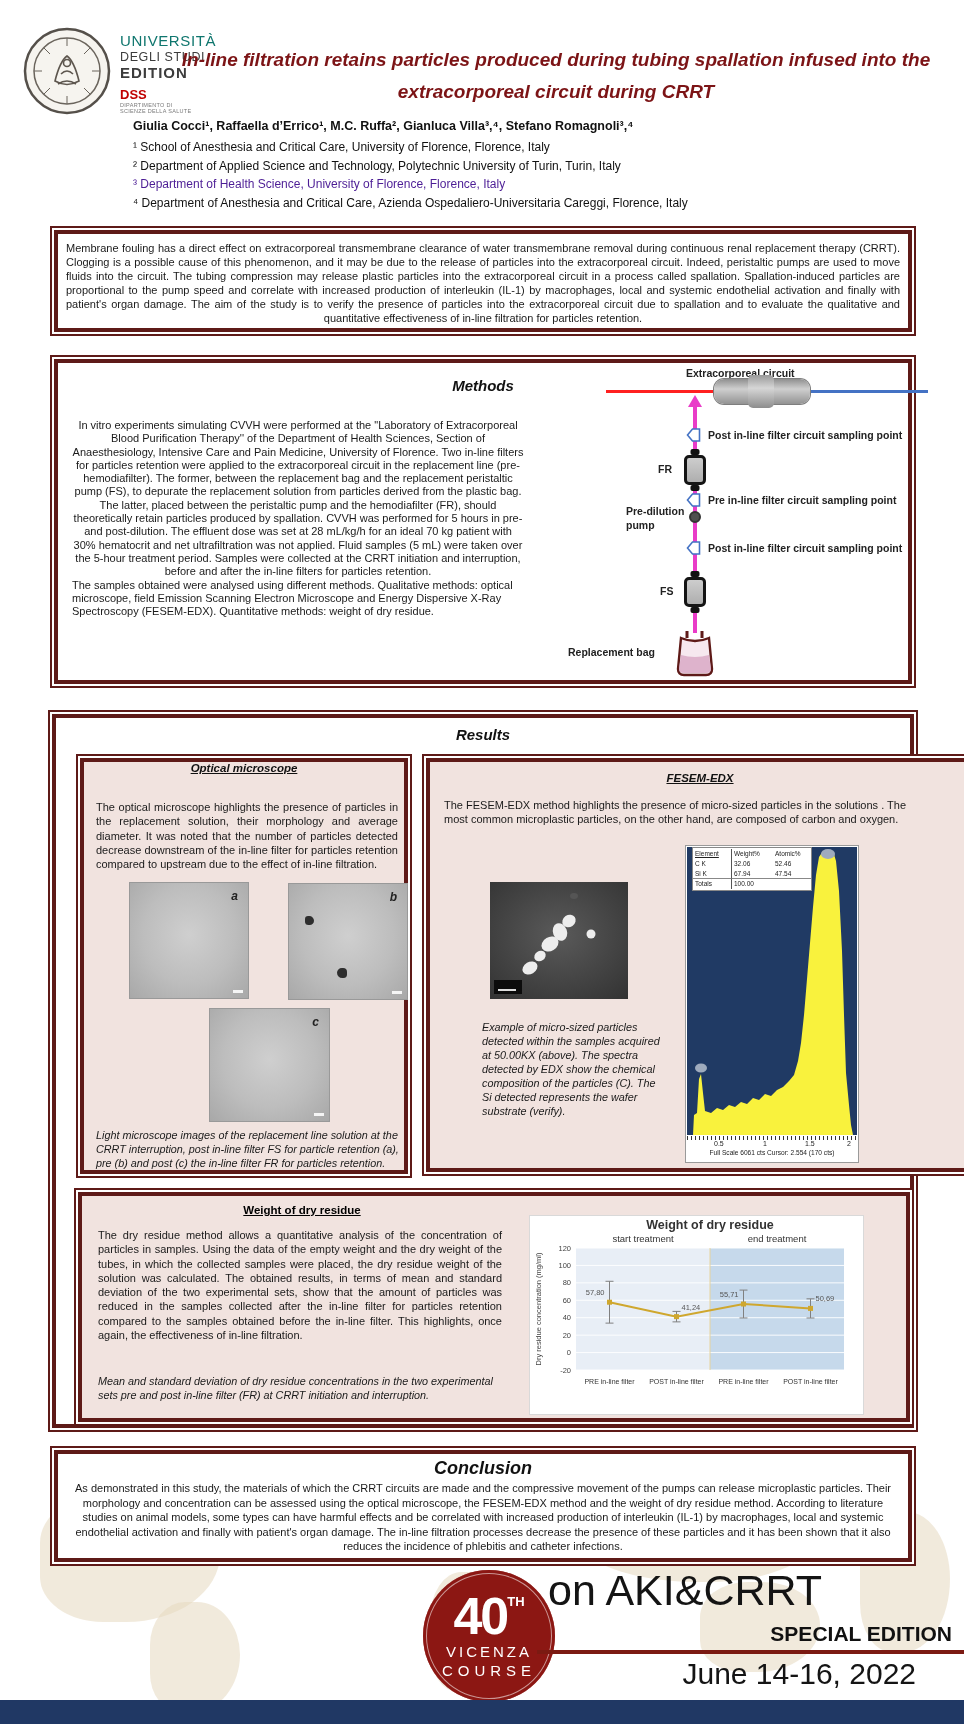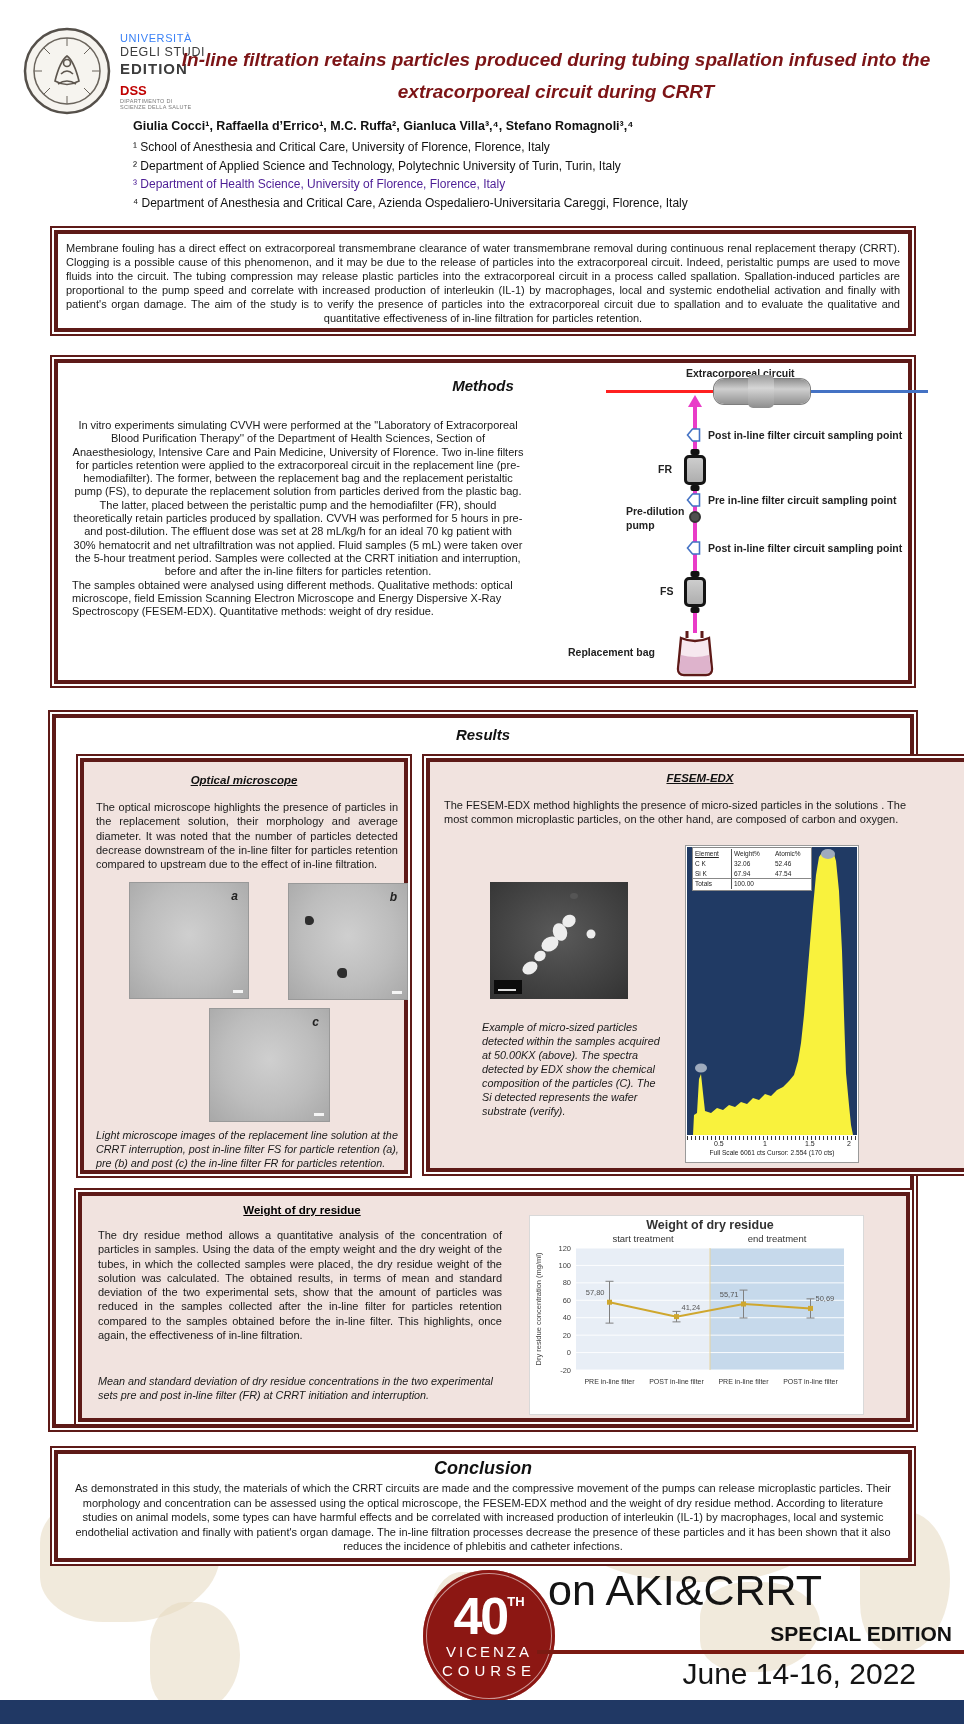--- a/index.html
+++ b/index.html
@@ -45,21 +45,21 @@
     </g>
     <g fill="none" stroke="#5d564e" stroke-width="1.6">
       <path d="M33 55 Q38 35 45 30 Q52 35 57 55 Q45 62 33 55 Z"></path>
       <path d="M39 48 Q45 42 51 48"></path>
       <path d="M36 58 Q45 52 54 58"></path>
       <circle cx="45" cy="37" r="3.5"></circle>
     </g>
   </svg>
 
   <div class="abs" style="left:120px;top:32px">
-    <div style="font-size:11px;color:#3b82f6;letter-spacing:.6px;line-height:1.18">UNIVERSITÀ</div>
+    <div style="font-size:15px;color:#0f766e;letter-spacing:.6px;line-height:1.18">UNIVERSITÀ</div>
     <div style="font-size:12.5px;color:#3c3c3c;letter-spacing:.6px;line-height:1.18">DEGLI STUDI</div>
     <div style="font-size:15px;color:#3c3c3c;font-weight:600;letter-spacing:1px;line-height:1.2">EDITION</div>
     <div style="font-size:13px;color:#c00000;font-weight:bold;margin-top:5px">DSS</div>
     <div style="font-size:5.5px;color:#7a7a7a;letter-spacing:.3px">DIPARTIMENTO DI</div>
     <div style="font-size:5.5px;color:#7a7a7a;letter-spacing:.3px">SCIENZE DELLA SALUTE</div>
   </div>
 
   <div class="abs" style="left:170px;top:44px;width:772px;text-align:center;color:#7c1416;font-weight:bold;font-style:italic;font-size:19px;line-height:1.7">
     <div>In-line filtration retains particles produced during tubing spallation infused into the</div>
     <div>extracorporeal circuit during CRRT</div>
@@ -134,21 +134,21 @@
       </div>
     </div>
   </div>
 
   <div class="dbox" style="left:48px;top:710px;width:870px;height:722px">
     <div class="dbi">
       <div class="sec-title" style="margin-top:8px">Results</div>
 
       <div class="dbox pink" style="left:20px;top:36px;width:336px;height:424px">
         <div class="dbi">
-          <div class="sub-head" style="margin-top:12px">Optical microscope</div>
+          <div class="sub-head" style="">Optical microscope</div>
           <div class="abs body-txt" style="left:12px;top:38px;width:302px;text-align:justify;line-height:1.3">The optical microscope highlights the presence of particles in the replacement solution, their morphology and average diameter. It was noted that the number of particles detected decrease downstream of the in-line filter for particles retention compared to upstream due to the effect of in-line filtration.</div>
 
           <div class="mic-img" style="left:46px;top:121px;width:118px;height:115px">
             <span class="mic-letter">a</span>
             <span class="scalebar"></span>
           </div>
           <div class="mic-img" style="left:205px;top:122px;width:118px;height:115px">
             <span class="mic-letter">b</span>
             <span class="blob" style="left:16px;top:32px;width:9px;height:9px"></span>
             <span class="blob" style="left:48px;top:84px;width:10px;height:10px;border-radius:55% 45% 40% 60%"></span>

